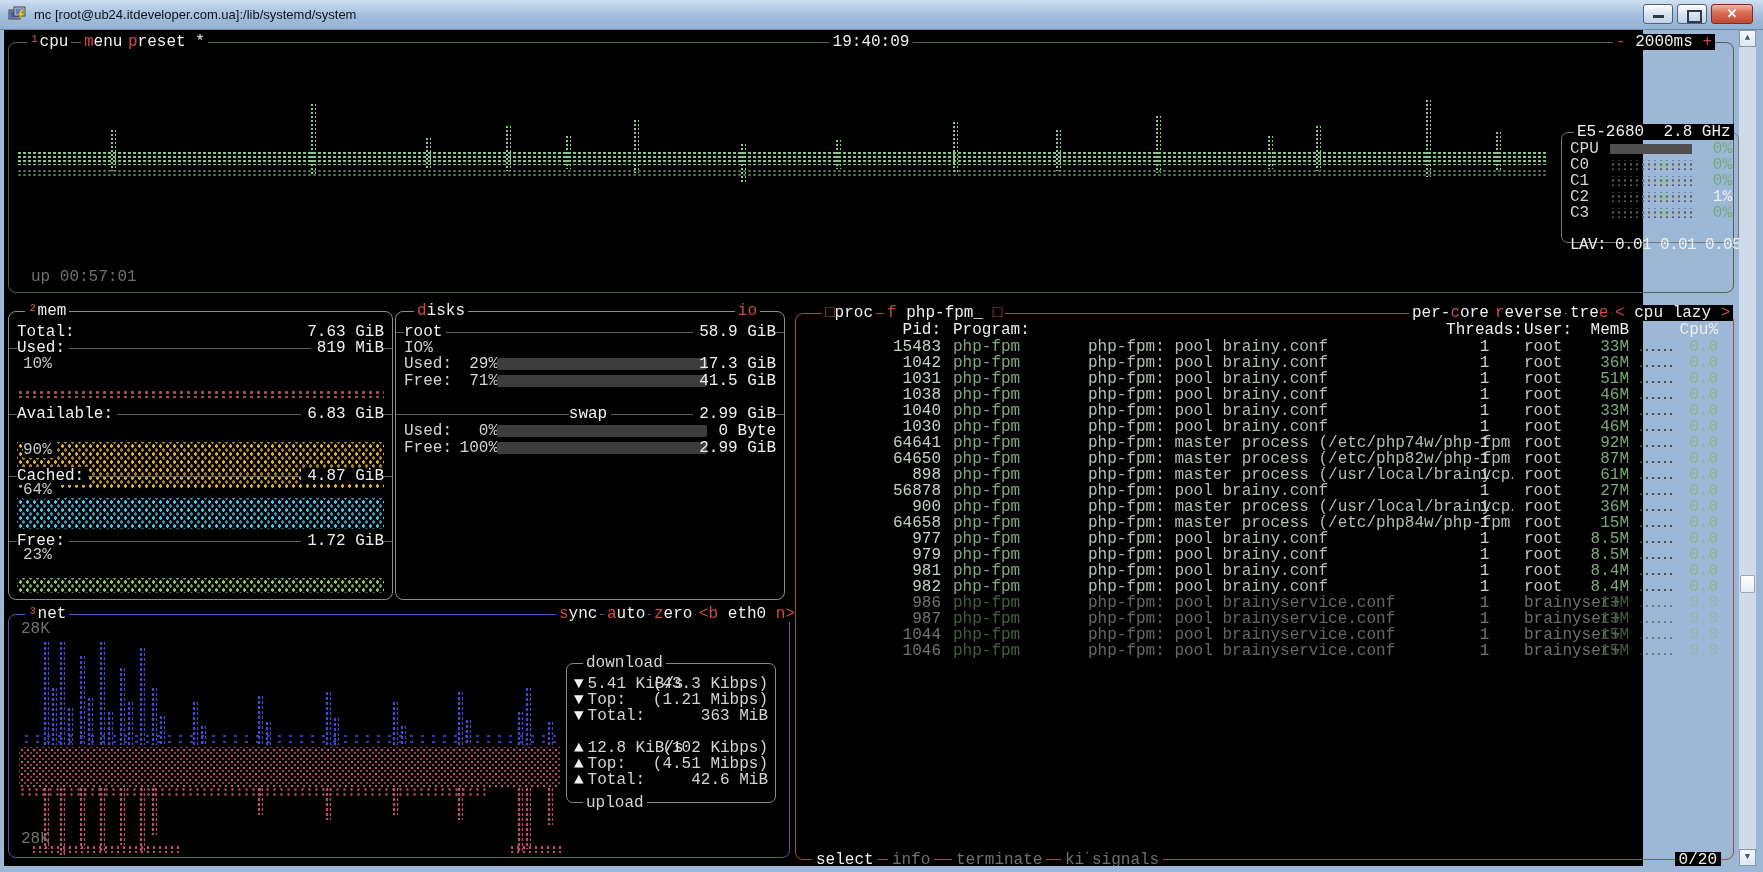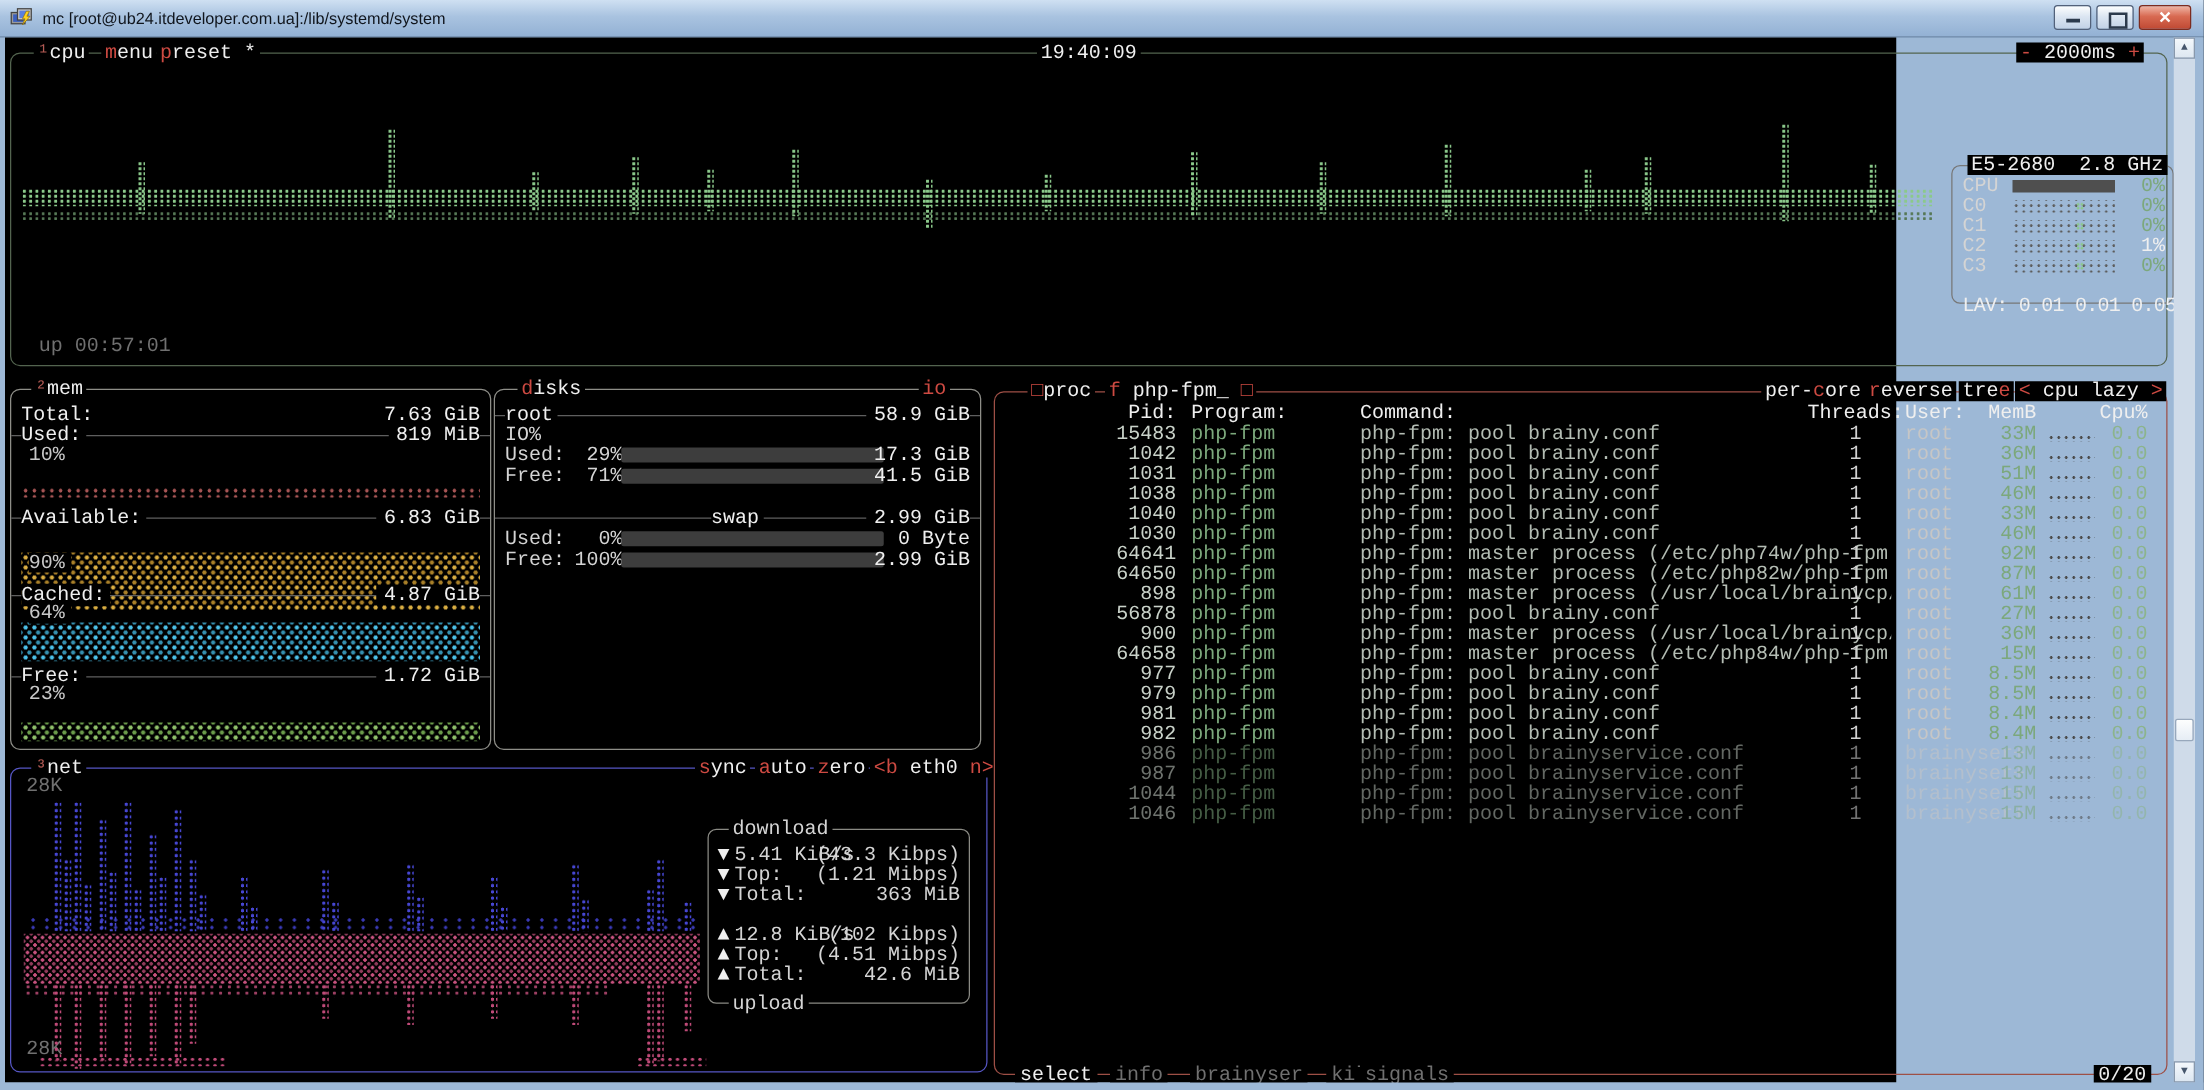--- a/index.html
+++ b/index.html
@@ -19,21 +19,21 @@
     display:flex;align-items:center;font-family:"Liberation Sans","DejaVu Sans",sans-serif;font-size:13px;color:#10151c;}
   .title-icon{width:20px;height:18px;margin:0 6px 0 8px;flex:0 0 auto;}
   .win-btns{position:absolute;right:10px;top:4px;display:flex;gap:4px;}
   .wbtn{width:30px;height:20px;border:1px solid #52617a;border-radius:3px;
     background:linear-gradient(#fdfefe,#dce6f2 45%,#c2d2e6);position:relative;cursor:pointer;}
   .wbtn.close{width:42px;border-color:#7c2c20;background:linear-gradient(#f0b5a5,#d86a52 45%,#c04a34);}
   .wbtn.min::before{content:"";position:absolute;left:9px;bottom:5px;width:11px;height:3px;background:#2c3a4c;}
   .wbtn.max::before{content:"";position:absolute;left:9px;top:5px;width:11px;height:9px;border:2px solid #2c3a4c;}
   .wbtn.close::before{content:"\2715";position:absolute;left:0;right:0;top:1px;text-align:center;color:#fff;font-size:13px;font-weight:bold;font-family:"Liberation Sans",sans-serif;}
 
-  #terminal{position:absolute;left:4px;top:30px;width:1513px;height:836px;background:#000;color:var(--text);font-size:16px;line-height:16px;white-space:nowrap;font-family:Liberation Mono, monospace;}
+  #terminal{position:absolute;left:4px;top:30px;width:1639px;height:836px;background:#000;color:var(--text);font-size:16px;line-height:16px;white-space:nowrap;font-family:Liberation Mono, monospace;}
 
   
   #scrollbar{position:absolute;left:1739px;top:30px;width:17px;height:836px;background:#cfdbe9;}
   .sbtn{position:absolute;left:0;width:17px;height:17px;background:linear-gradient(#f4f8fc,#dde7f1);border:1px solid #8898ac;color:#46566c;font-size:9px;text-align:center;line-height:15px;cursor:pointer;}
   #sb-up{top:0;} #sb-down{bottom:0;}
   #sb-thumb{position:absolute;left:1px;top:545px;width:15px;height:18px;background:linear-gradient(#fdfefe,#e6edf5);border:1px solid #98a8bc;border-radius:2px;cursor:pointer;}
   #win-right{position:absolute;left:1756px;top:30px;width:7px;height:842px;background:#9db8d6;}
   #win-bottom{position:absolute;left:0;top:866px;width:1763px;height:6px;background:#9db8d6;}
 
   
@@ -351,21 +351,20 @@
       <span class="on-border" id="proc-title"><span class="hl">□</span><span class="white">proc</span></span>
       <span class="on-border" id="proc-search"><span class="hl">f</span> <span class="white">php-fpm_</span> <span class="hl">□</span></span>
       <span class="on-border" id="pc-percore"><span class="white">per-</span><span class="hl">c</span><span class="white">ore</span></span>
       <span class="on-border" id="pc-reverse"><span class="hl">r</span><span class="white">everse</span></span>
       <span class="on-border" id="pc-tree"><span class="white">tre</span><span class="hl">e</span></span>
       <span class="on-border" id="pc-cpusort"><span class="hl">&lt;</span> <span class="white">cpu lazy</span> <span class="hl">&gt;</span></span>
 
       <div id="proc-cols">
         <span class="c-pid">Pid:</span>
         <span class="c-prog">Program:</span>
-        <span class="c-cmd">Command:</span>
         <span class="c-thr">Threads:</span>
         <span class="c-user">User:</span>
         <span class="c-mem">MemB</span>
         <span class="c-cpu">Cpu%</span>
       </div>
 
       <div id="proc-rows">
           <div class="prow">
     <span class="c-pid">15483</span>
     <span class="c-prog">php-fpm</span>
@@ -564,21 +563,21 @@
     <span class="c-user">brainyser+</span>
     <span class="c-mem">15M</span>
     <span class="c-graph"></span>
     <span class="c-cpu">0.0</span>
   </div>
         </div>
 
       <div id="proc-footer">
         <span class="fitem" id="f-select">select</span>
         <span class="fitem" id="f-info">info</span>
-        <span class="fitem" id="f-term">brainyser</span>
+        <span class="fitem" id="f-term">terminate</span>
         <span class="fitem" id="f-kill">kill</span>
         <span class="fitem" id="f-sig">signals</span>
         <span id="f-count">0/20</span>
       </div>
     </div>
 
   </div>
 
   <div id="scrollbar">
     <div class="sbtn" id="sb-up">▲</div>

